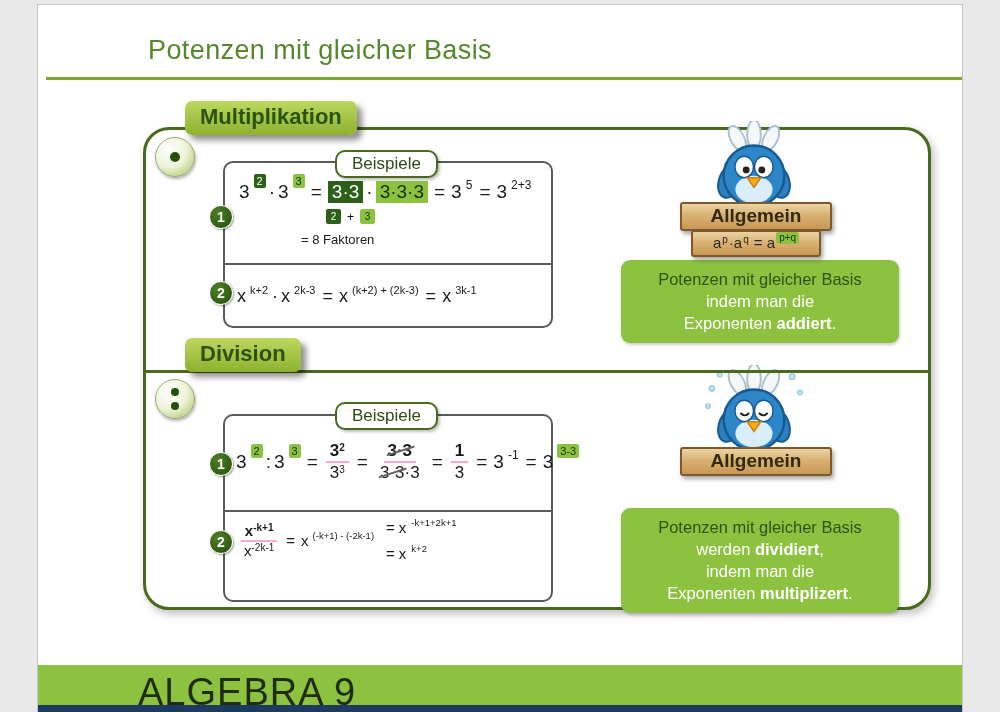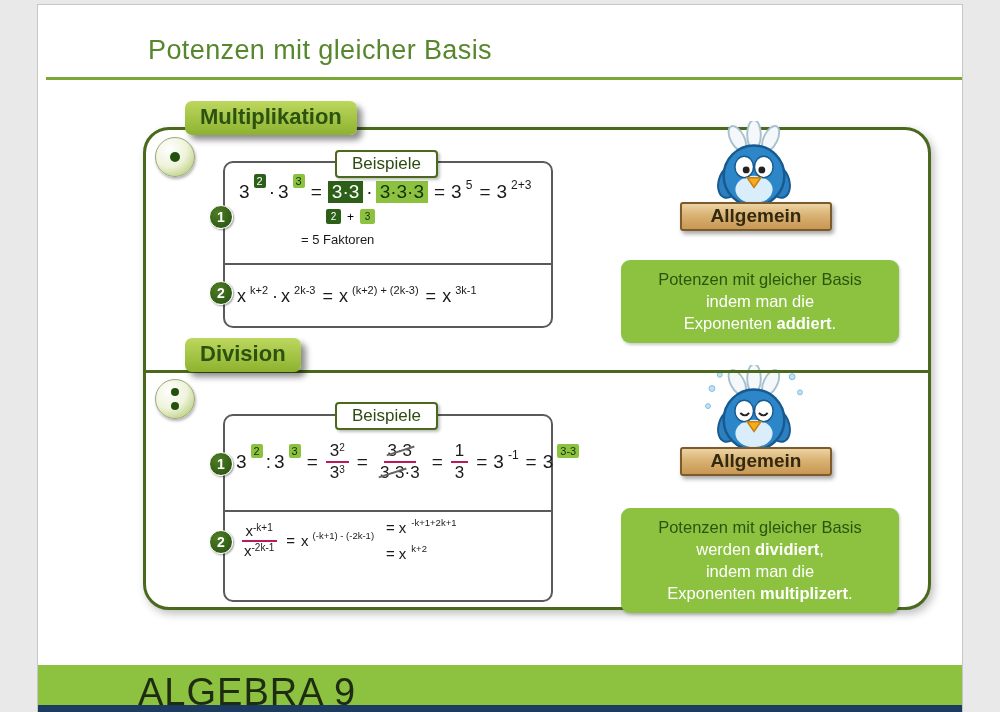--- a/index.html
+++ b/index.html
@@ -38,21 +38,21 @@
 
   .op-icon { position:absolute; width:40px; height:40px; border-radius:50%;
              background:radial-gradient(circle at 35% 30%, #ffffff, #eef3da 48%, #c2d48c 80%, #9cb257);
              border:1px solid #9aa87a; box-shadow:1px 2px 3px rgba(0,0,0,.3);
              display:flex; align-items:center; justify-content:center; z-index:5; }
   .op-dot { width:10px; height:10px; border-radius:50%; background:#24500f; }
   .op-colon { display:flex; flex-direction:column; gap:6px; }
   .op-colon .op-dot { width:8px; height:8px; }
 
   .beispiele { position:absolute; padding:2px 15px; background:#fff; border:2px solid #4a691c;
-               border-radius:4px; font-size:17px; color:#2e4b14; z-index:4;
+               border-radius:10px; font-size:17px; color:#2e4b14; z-index:4;
                box-shadow:2px 2px 3px rgba(0,0,0,.25); }
 
   .ex-box { position:absolute; background:#fff; border:2px solid #5a5a5a; border-radius:10px; z-index:1; }
   .ex-divider { position:absolute; left:0; width:100%; height:2px; background:#5a5a5a; }
 
   .num-circle { position:absolute; width:24px; height:24px; border-radius:50%;
                 background:radial-gradient(circle at 35% 30%, #4e7d24, #24500f); color:#fff;
                 font-size:14px; font-weight:bold; display:flex; align-items:center; justify-content:center;
                 z-index:5; border:1px solid #fff; box-shadow:1px 1px 2px rgba(0,0,0,.4); }
 
@@ -72,21 +72,21 @@
   .hl-lime { background:#8cc23f; color:#14300a; padding:0 4px; }
   .eqgap { margin:0 3px; }
 
   .math-sub { position:absolute; display:flex; align-items:center; gap:6px; font-size:12px; z-index:3; }
   .miniblock { display:inline-flex; width:15px; height:15px; font-size:10px; align-items:center;
                justify-content:center; border-radius:2px; }
   .faktoren { position:absolute; font-size:13px; color:#1a1a1a; z-index:3; }
 
   .frac { display:inline-flex; flex-direction:column; align-items:center; line-height:1.15;
           font-size:17px; margin:0 2px; }
-  .frac .fn { border-bottom:2px solid #be185d; padding:0 4px; }
+  .frac .fn { border-bottom:2px solid #f9a8d4; padding:0 4px;font-weight:bold; }
   .frac .fd { padding:0 4px; }
   .frac.fsmall { font-size:15px; }
   .fsup { font-size:10px; position:relative; top:-5px; }
   .cancel { position:relative; display:inline-block; }
   .cancel::after { content:""; position:absolute; left:-2px; right:-2px; top:48%; height:1.5px;
                    background:#666; transform:rotate(-18deg); }
   .stack { display:inline-flex; flex-direction:column; gap:9px; margin-left:8px; }
   .srow { display:flex; align-items:center; gap:4px; }
 
   
@@ -153,21 +153,21 @@
     <span class="eqgap">=</span>
     <span>3</span>
       <span class="sup">2+3</span>
   </div>
 
   <div class="math-sub" style="left:288px; top:204px;">
     <span class="miniblock bx-dark">2</span>
     <span>+</span>
     <span class="miniblock bx-lime">3</span>
   </div>
-  <div class="faktoren" style="left:263px; top:227px;">= 5 Faktoren</div>
+  <div class="faktoren" style="left:263px; top:227px;">= 8 Faktoren</div>
 
   <div class="math-row f18" style="left:199px; top:281px;">
     <span>x</span>
       <span class="sup s11">k+2</span>
     <span>·</span>
     <span>x</span>
       <span class="sup s11">2k-3</span>
     <span class="eqgap">=</span>
     <span>x</span>
       <span class="sup s11">(k+2) + (2k-3)</span>
@@ -190,20 +190,23 @@
     <ellipse cx="65" cy="47" rx="9.5" ry="11" fill="#ffffff" stroke="#165a90" stroke-width="1.5"></ellipse>
     <circle cx="47" cy="50" r="3.5" fill="#222222"></circle>
     <circle cx="63" cy="50" r="3.5" fill="#222222"></circle>
     <path d="M48 58 L62 58 L55 68 Z" fill="#f7ac1b" stroke="#c97f0e" stroke-width="1.5"></path>
     <ellipse cx="46" cy="88" rx="7" ry="3.5" fill="#f7ac1b"></ellipse>
     <ellipse cx="64" cy="88" rx="7" ry="3.5" fill="#f7ac1b"></ellipse>
   </svg>
 
   <div class="sign" style="left:642px; top:197px;">
     <div class="plank plank1">Allgemein</div>
+    <div class="plank plank2">
+      <span>a</span><span class="sup">p</span><span>·</span><span>a</span><span class="sup">q</span> <span>=</span> <span>a</span><span class="expbox bx-lime">p+q</span>
+    </div>
   </div>
 
   <div class="rule-box" style="left:583px; top:255px;">
     <div class="rule-l1">Potenzen mit gleicher Basis</div>
     <div class="rule-w">indem man die</div>
     <div class="rule-w"><span>Exponenten </span><b>addiert</b><span>.</span></div>
   </div>
 
   <div class="tab" style="left:147px; top:333px;">Division</div>
 

